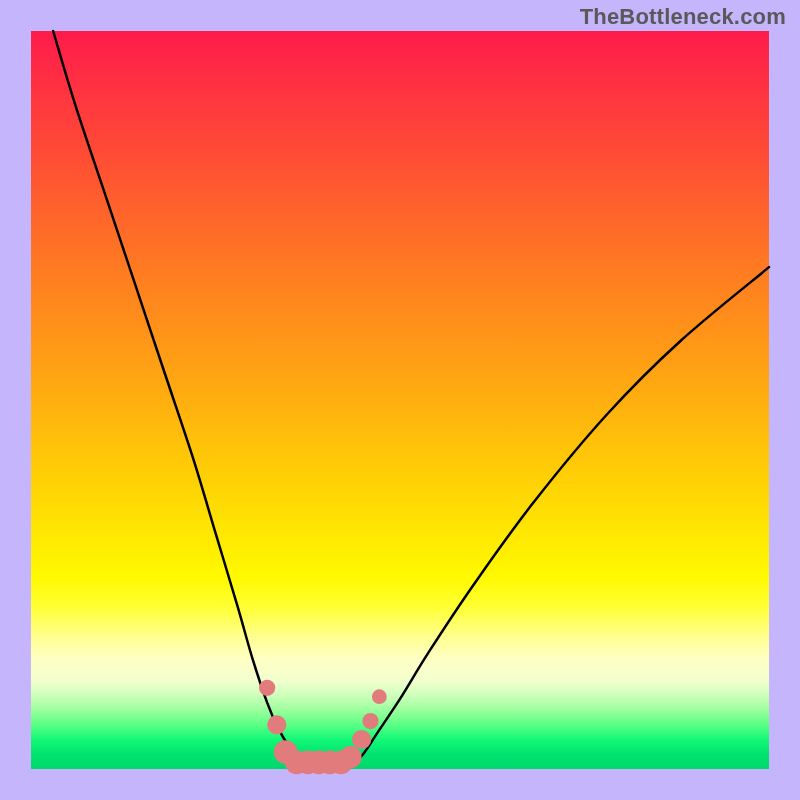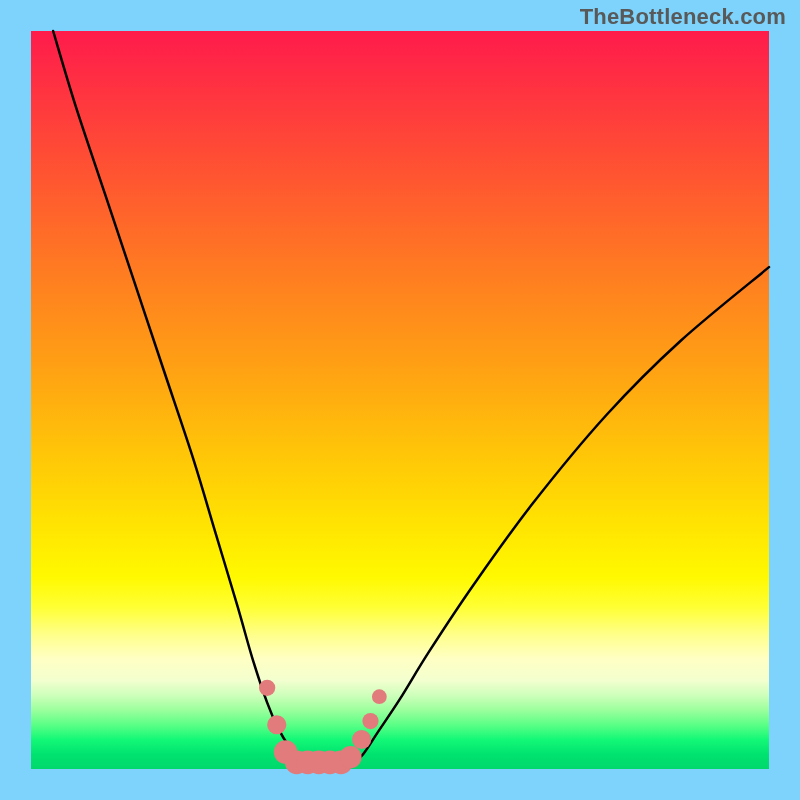--- a/index.html
+++ b/index.html
@@ -8,21 +8,21 @@
     width: 800px;
     height: 800px;
     overflow: hidden;
     background: #000;
     font-family: Arial, Helvetica, sans-serif;
   }
   .frame {
     position: relative;
     width: 800px;
     height: 800px;
-    background: #7dd3fc;
+    background: #c4b5fd;
   }
   .watermark {
     position: absolute;
     top: 4px;
     right: 14px;
     font-size: 22px;
     font-weight: 600;
     color: #595959;
     letter-spacing: 0.2px;
     user-select: none;

